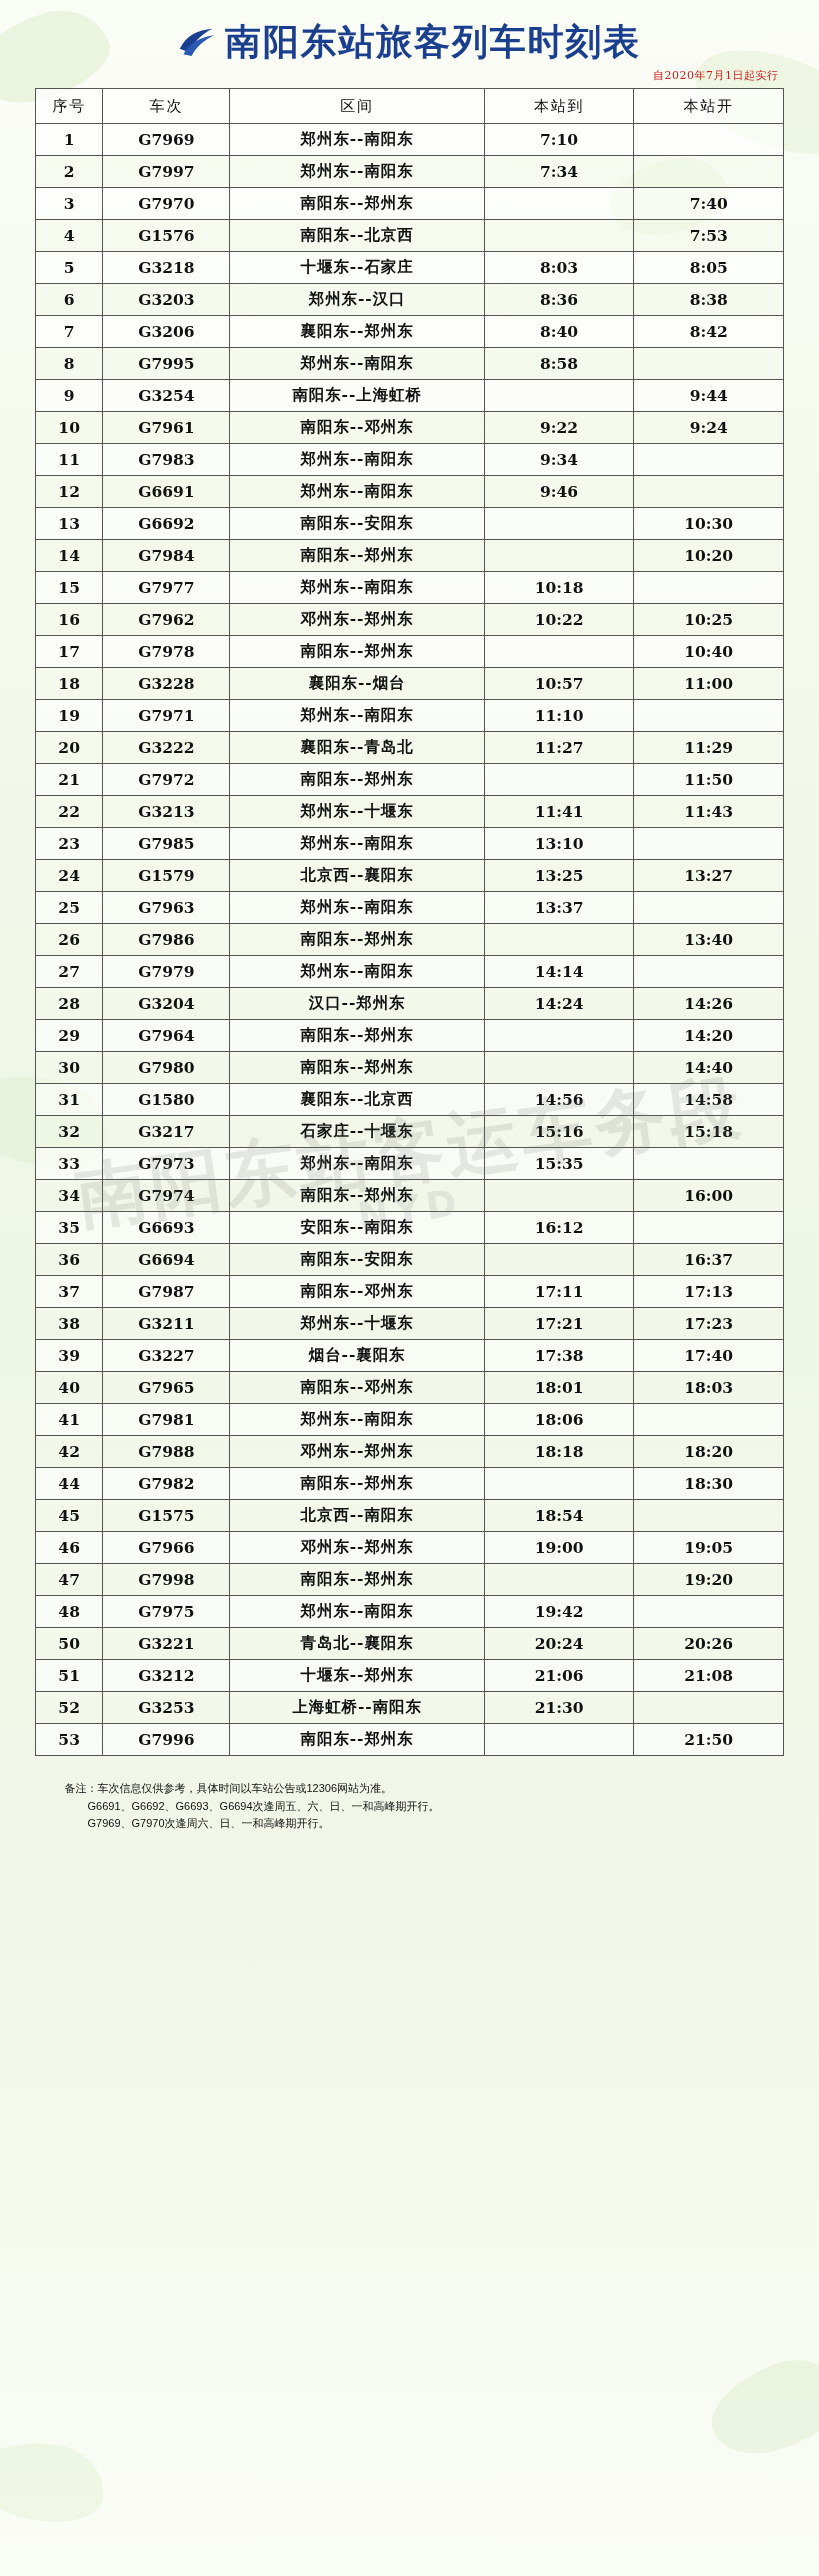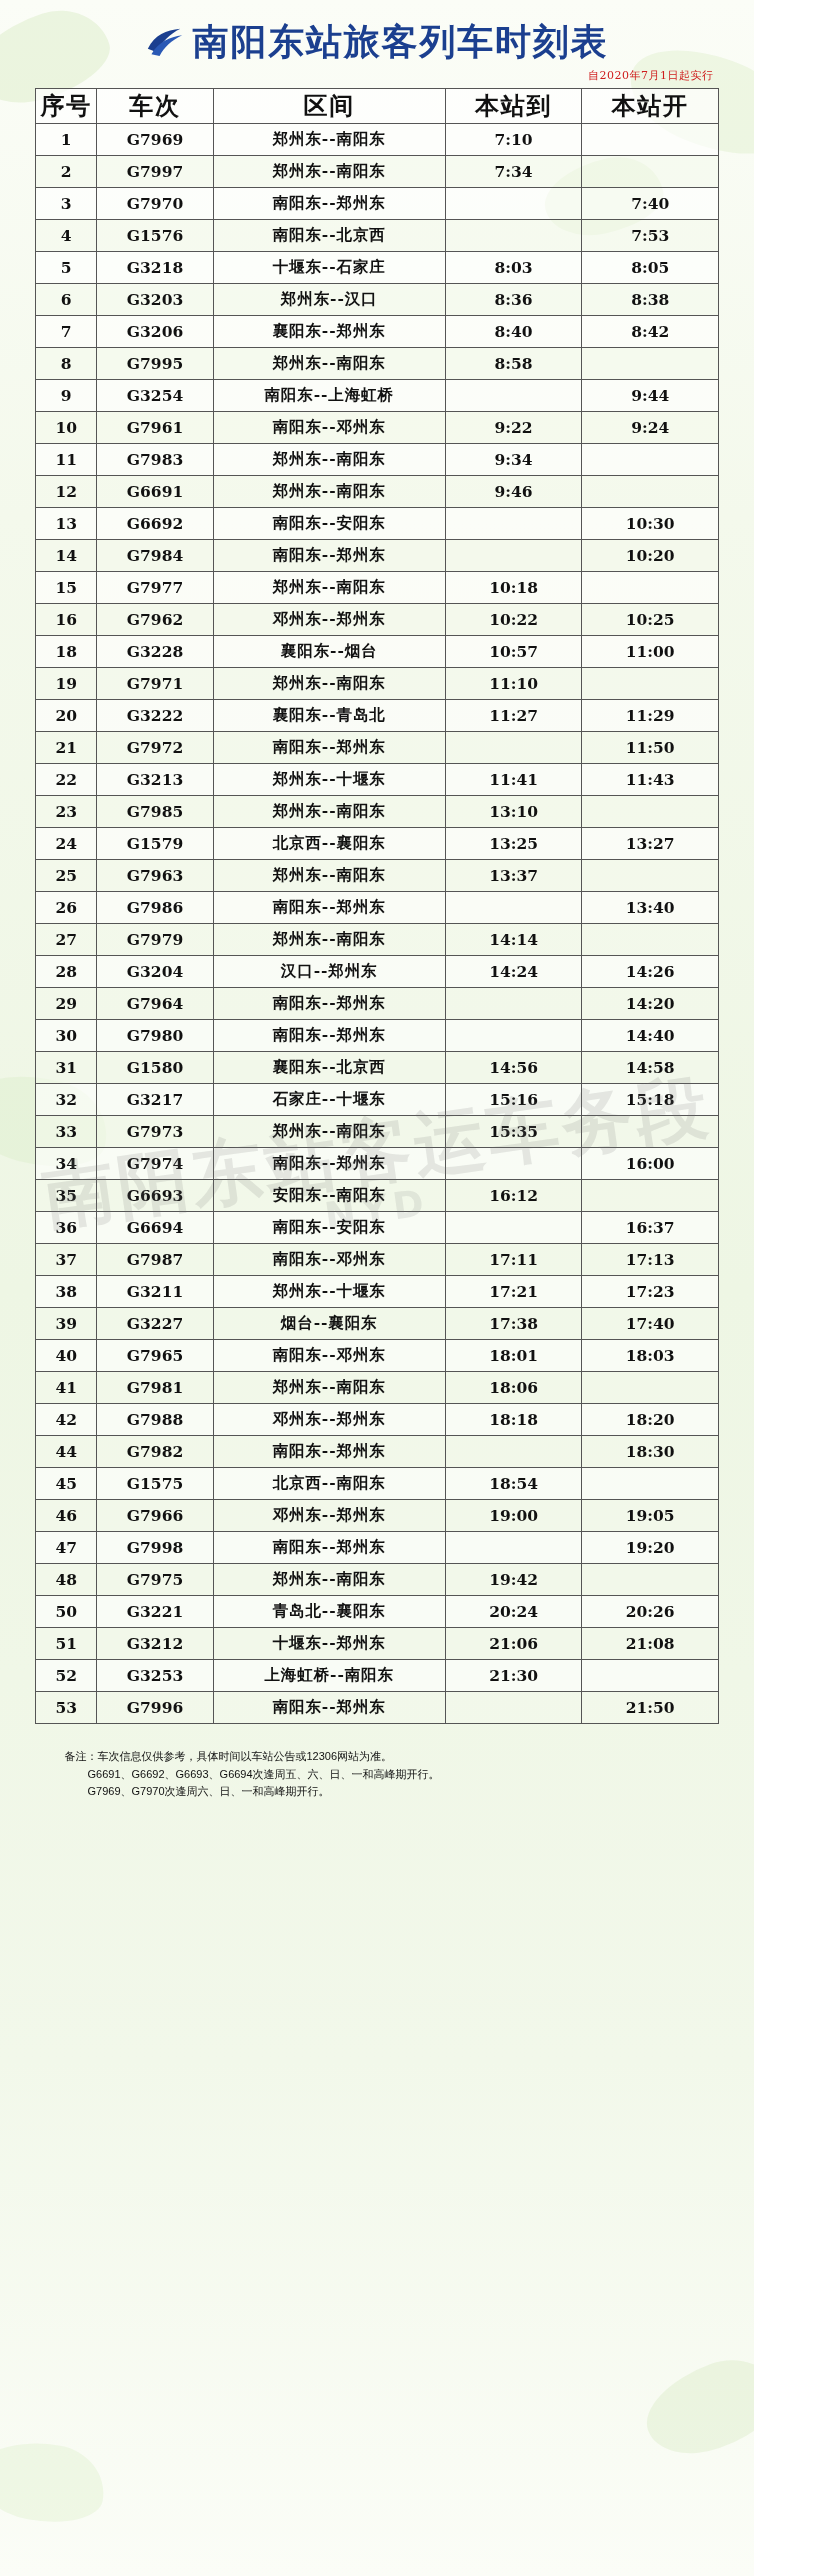--- a/index.html
+++ b/index.html
@@ -6,21 +6,21 @@
     margin: 0;
     padding: 0;
     background: #ffffff;
   }
   body {
     width: 819px;
     font-family: "Liberation Sans", sans-serif;
   }
   .page {
     position: relative;
-    width: 754px;
+    width: 819px;
     min-height: 2576px;
     background: linear-gradient(180deg, #fbfdf7 0%, #f4f9ec 20%, #eef6e4 50%, #f2f8ea 80%, #fbfdf7 100%);
     overflow: hidden;
     box-sizing: border-box;
     padding: 0 35px;
   }
   
   .leaf {
     position: absolute;
     border-radius: 60% 40% 55% 45% / 50% 60% 40% 50%;
@@ -83,22 +83,22 @@
   }
   table.schedule th,
   table.schedule td {
     border: 0.9px solid #555;
     text-align: center;
     font-family: "DejaVu Serif", serif;
     color: #111;
   }
   table.schedule th {
     height: 32px;
-    font-size: 24px;
-    font-weight: bold;
+    font-size: 15px;
+    font-weight: normal;
     letter-spacing: 1.8px;
   }
   table.schedule td {
     height: 29px;
     font-size: 15.5px;
     font-weight: bold;
   }
   table.schedule tbody tr:nth-child(odd) td { background: rgba(255,255,255,0.62); }
   table.schedule tbody tr:nth-child(even) td { background: rgba(244,250,236,0.55); }
   table.schedule thead th { background: rgba(255,255,255,0.70); }
@@ -305,20 +305,27 @@
             <td class="time"></td>
           </tr>
           <tr>
             <td>16</td>
             <td>G7962</td>
             <td class="route">邓州东--郑州东</td>
             <td class="time">10:22</td>
             <td class="time">10:25</td>
           </tr>
           <tr>
+            <td>17</td>
+            <td>G7978</td>
+            <td class="route">南阳东--郑州东</td>
+            <td class="time"></td>
+            <td class="time">10:40</td>
+          </tr>
+          <tr>
             <td>18</td>
             <td>G3228</td>
             <td class="route">襄阳东--烟台</td>
             <td class="time">10:57</td>
             <td class="time">11:00</td>
           </tr>
           <tr>
             <td>19</td>
             <td>G7971</td>
             <td class="route">郑州东--南阳东</td>

